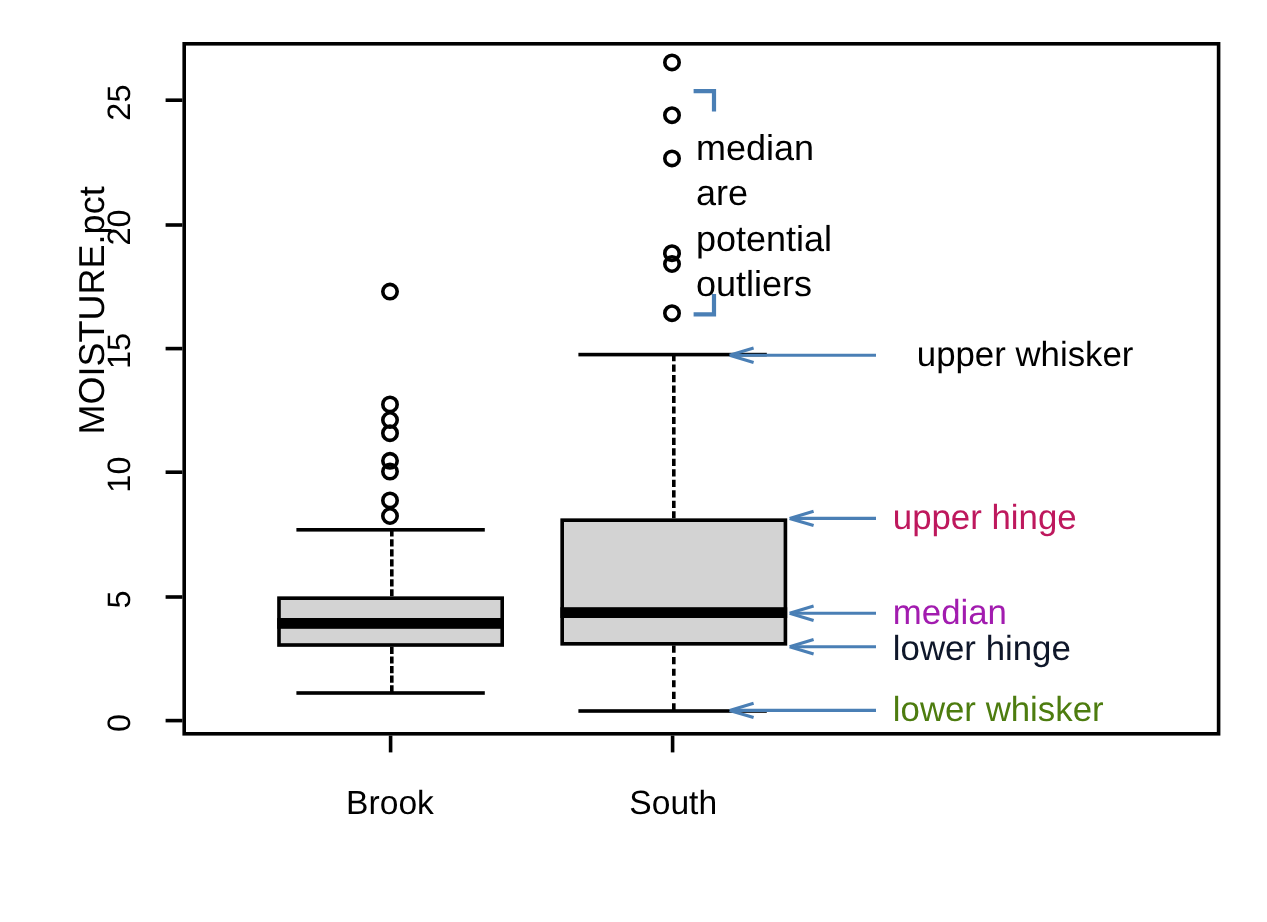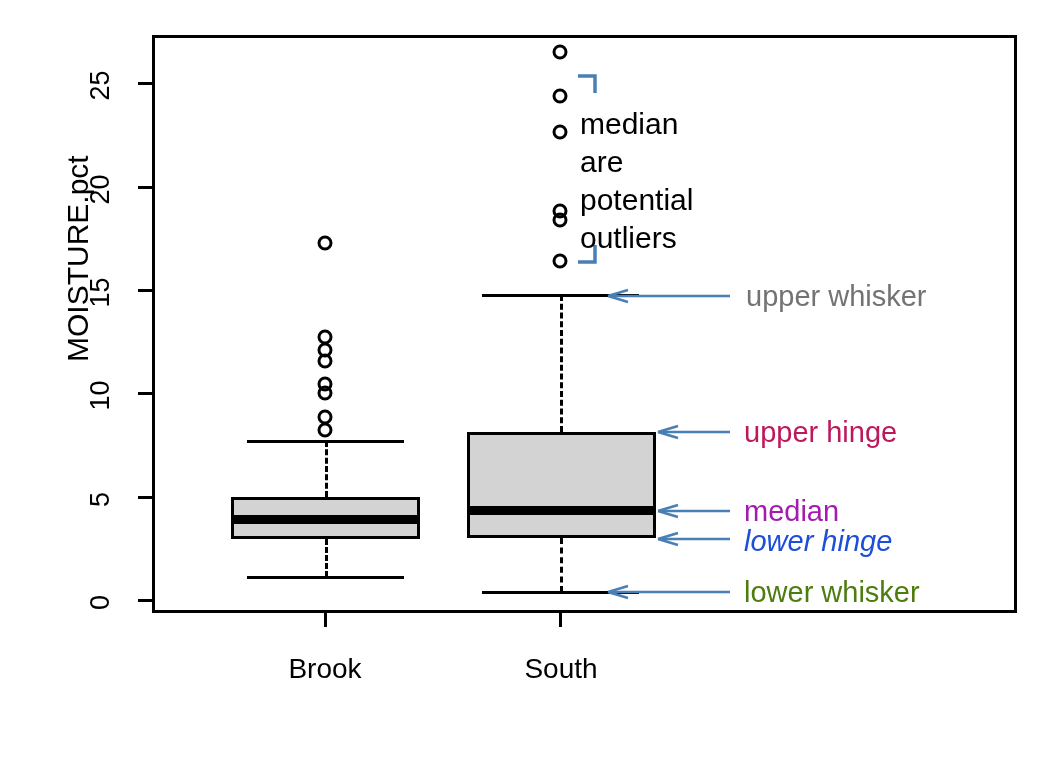--- a/index.html
+++ b/index.html
@@ -203,39 +203,39 @@
   </svg>
   <div class="bracket-text" style="left:580px; top:105px;">median</div>
   <div class="bracket-text" style="left:580px; top:143px;">are</div>
   <div class="bracket-text" style="left:580px; top:181px;">potential</div>
   <div class="bracket-text" style="left:580px; top:219px;">outliers</div>
 
   <svg class="annot-arrow" style="left:606px; top:288px; width:124px; height:16px;" viewBox="0 0 124 16">
     <line x1="124" y1="8" x2="6" y2="8" stroke="#4a7fb5" stroke-width="2.6"></line>
     <path d="M 2 8 L 22 2 M 2 8 L 22 14" fill="none" stroke="#4a7fb5" stroke-width="2.6"></path>
   </svg>
-  <div class="annot-text" style="left:746px; top:282px; color:#737373;">upper whisker</div>
+  <div class="annot-text" style="left:764px; top:282px; color:#000000;">upper whisker</div>
 
   <svg class="annot-arrow" style="left:656px; top:424px; width:74px; height:16px;" viewBox="0 0 74 16">
     <line x1="74" y1="8" x2="6" y2="8" stroke="#4a7fb5" stroke-width="2.6"></line>
     <path d="M 2 8 L 22 2 M 2 8 L 22 14" fill="none" stroke="#4a7fb5" stroke-width="2.6"></path>
   </svg>
   <div class="annot-text" style="left:744px; top:418px; color:#be185d;">upper hinge</div>
 
   <svg class="annot-arrow" style="left:656px; top:503px; width:74px; height:16px;" viewBox="0 0 74 16">
     <line x1="74" y1="8" x2="6" y2="8" stroke="#4a7fb5" stroke-width="2.6"></line>
     <path d="M 2 8 L 22 2 M 2 8 L 22 14" fill="none" stroke="#4a7fb5" stroke-width="2.6"></path>
   </svg>
   <div class="annot-text" style="left:744px; top:497px; color:#a21caf;">median</div>
 
   <svg class="annot-arrow" style="left:656px; top:531px; width:74px; height:16px;" viewBox="0 0 74 16">
     <line x1="74" y1="8" x2="6" y2="8" stroke="#4a7fb5" stroke-width="2.6"></line>
     <path d="M 2 8 L 22 2 M 2 8 L 22 14" fill="none" stroke="#4a7fb5" stroke-width="2.6"></path>
   </svg>
-  <div class="annot-text" style="left:744px; top:527px; color:#1d4ed8;font-style:italic;">lower hinge</div>
+  <div class="annot-text" style="left:744px; top:527px; color:#0f172a;">lower hinge</div>
 
   <svg class="annot-arrow" style="left:606px; top:584px; width:124px; height:16px;" viewBox="0 0 124 16">
     <line x1="124" y1="8" x2="6" y2="8" stroke="#4a7fb5" stroke-width="2.6"></line>
     <path d="M 2 8 L 22 2 M 2 8 L 22 14" fill="none" stroke="#4a7fb5" stroke-width="2.6"></path>
   </svg>
   <div class="annot-text" style="left:744px; top:578px; color:#4d7c0f;">lower whisker</div>
 
 </div>
 
 </body></html>

